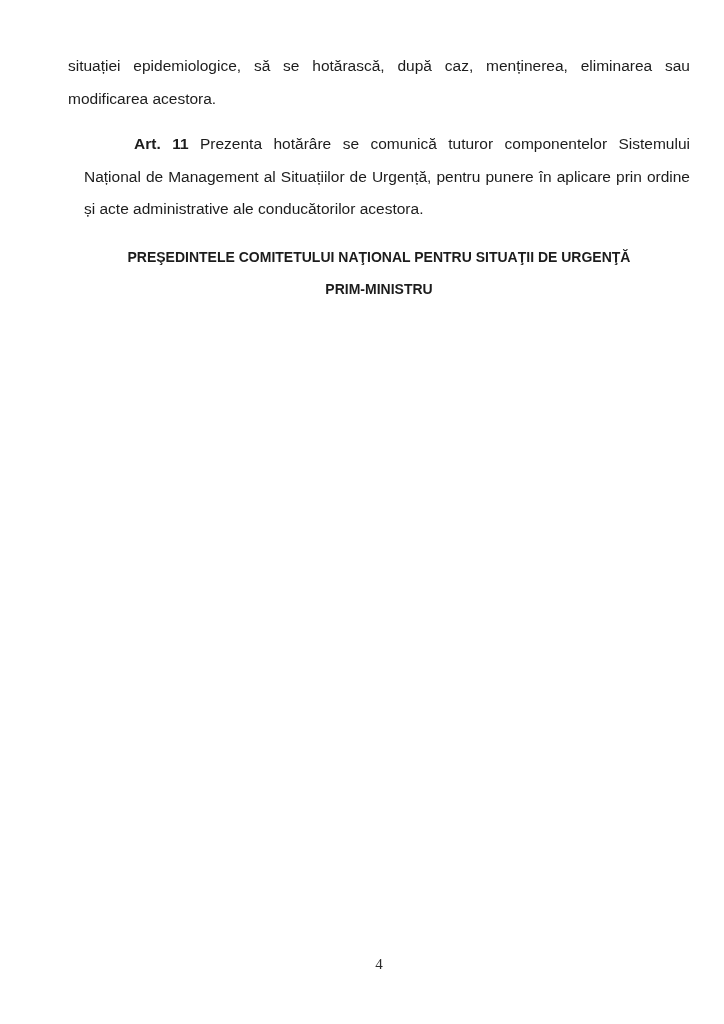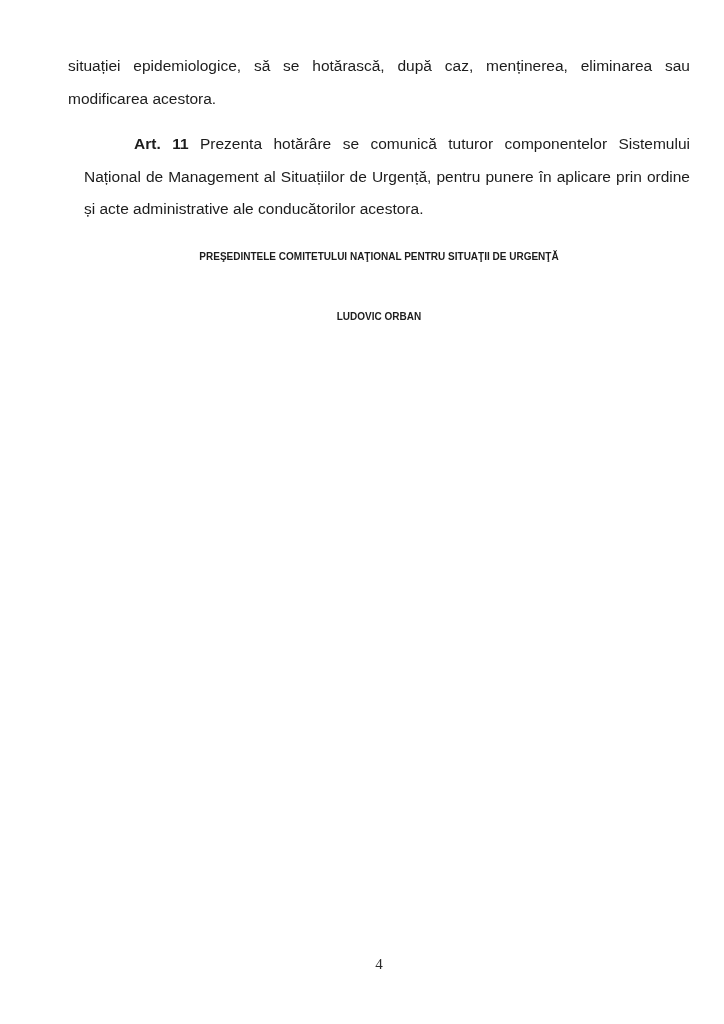--- a/index.html
+++ b/index.html
@@ -31,21 +31,21 @@
     color: #1c1c1c;
   }
   .body-par.indent {
     margin-top: 13px;
     text-indent: 50px;
     margin-left: 16px;
   }
   .bold { font-weight: bold; }
   .heading {
     margin: 0;
-    font-size: 10px;
+    font-size: 14px;
     line-height: 32.5px;
     font-weight: bold;
     text-align: center;
     color: #1c1c1c;
   }
   .heading.h-president { margin-top: 15px; }
   .heading.h-name { margin-top: 28px; }
   .footer {
     position: absolute;
     top: 956px;
@@ -62,19 +62,19 @@
 
 <div class="page">
   <div class="content">
 
     <p class="body-par">situației epidemiologice, să se hotărască, după caz, menținerea, eliminarea sau modificarea acestora.</p>
 
     <p class="body-par indent"><span class="bold">Art. 11</span><span> Prezenta hotărâre se comunică tuturor componentelor Sistemului Național de Management al Situațiilor de Urgență, pentru punere în aplicare prin ordine și acte administrative ale conducătorilor acestora.</span></p>
 
     <p class="heading h-president">PREŞEDINTELE COMITETULUI NAŢIONAL PENTRU SITUAŢII DE URGENŢĂ</p>
 
+    <p class="heading">PRIM-MINISTRU</p>
 
-    <p class="heading h-name">LUDOVIC ORBAN</p>
 
   </div>
 
   <div class="footer">4</div>
 </div>
 
 </body></html>

